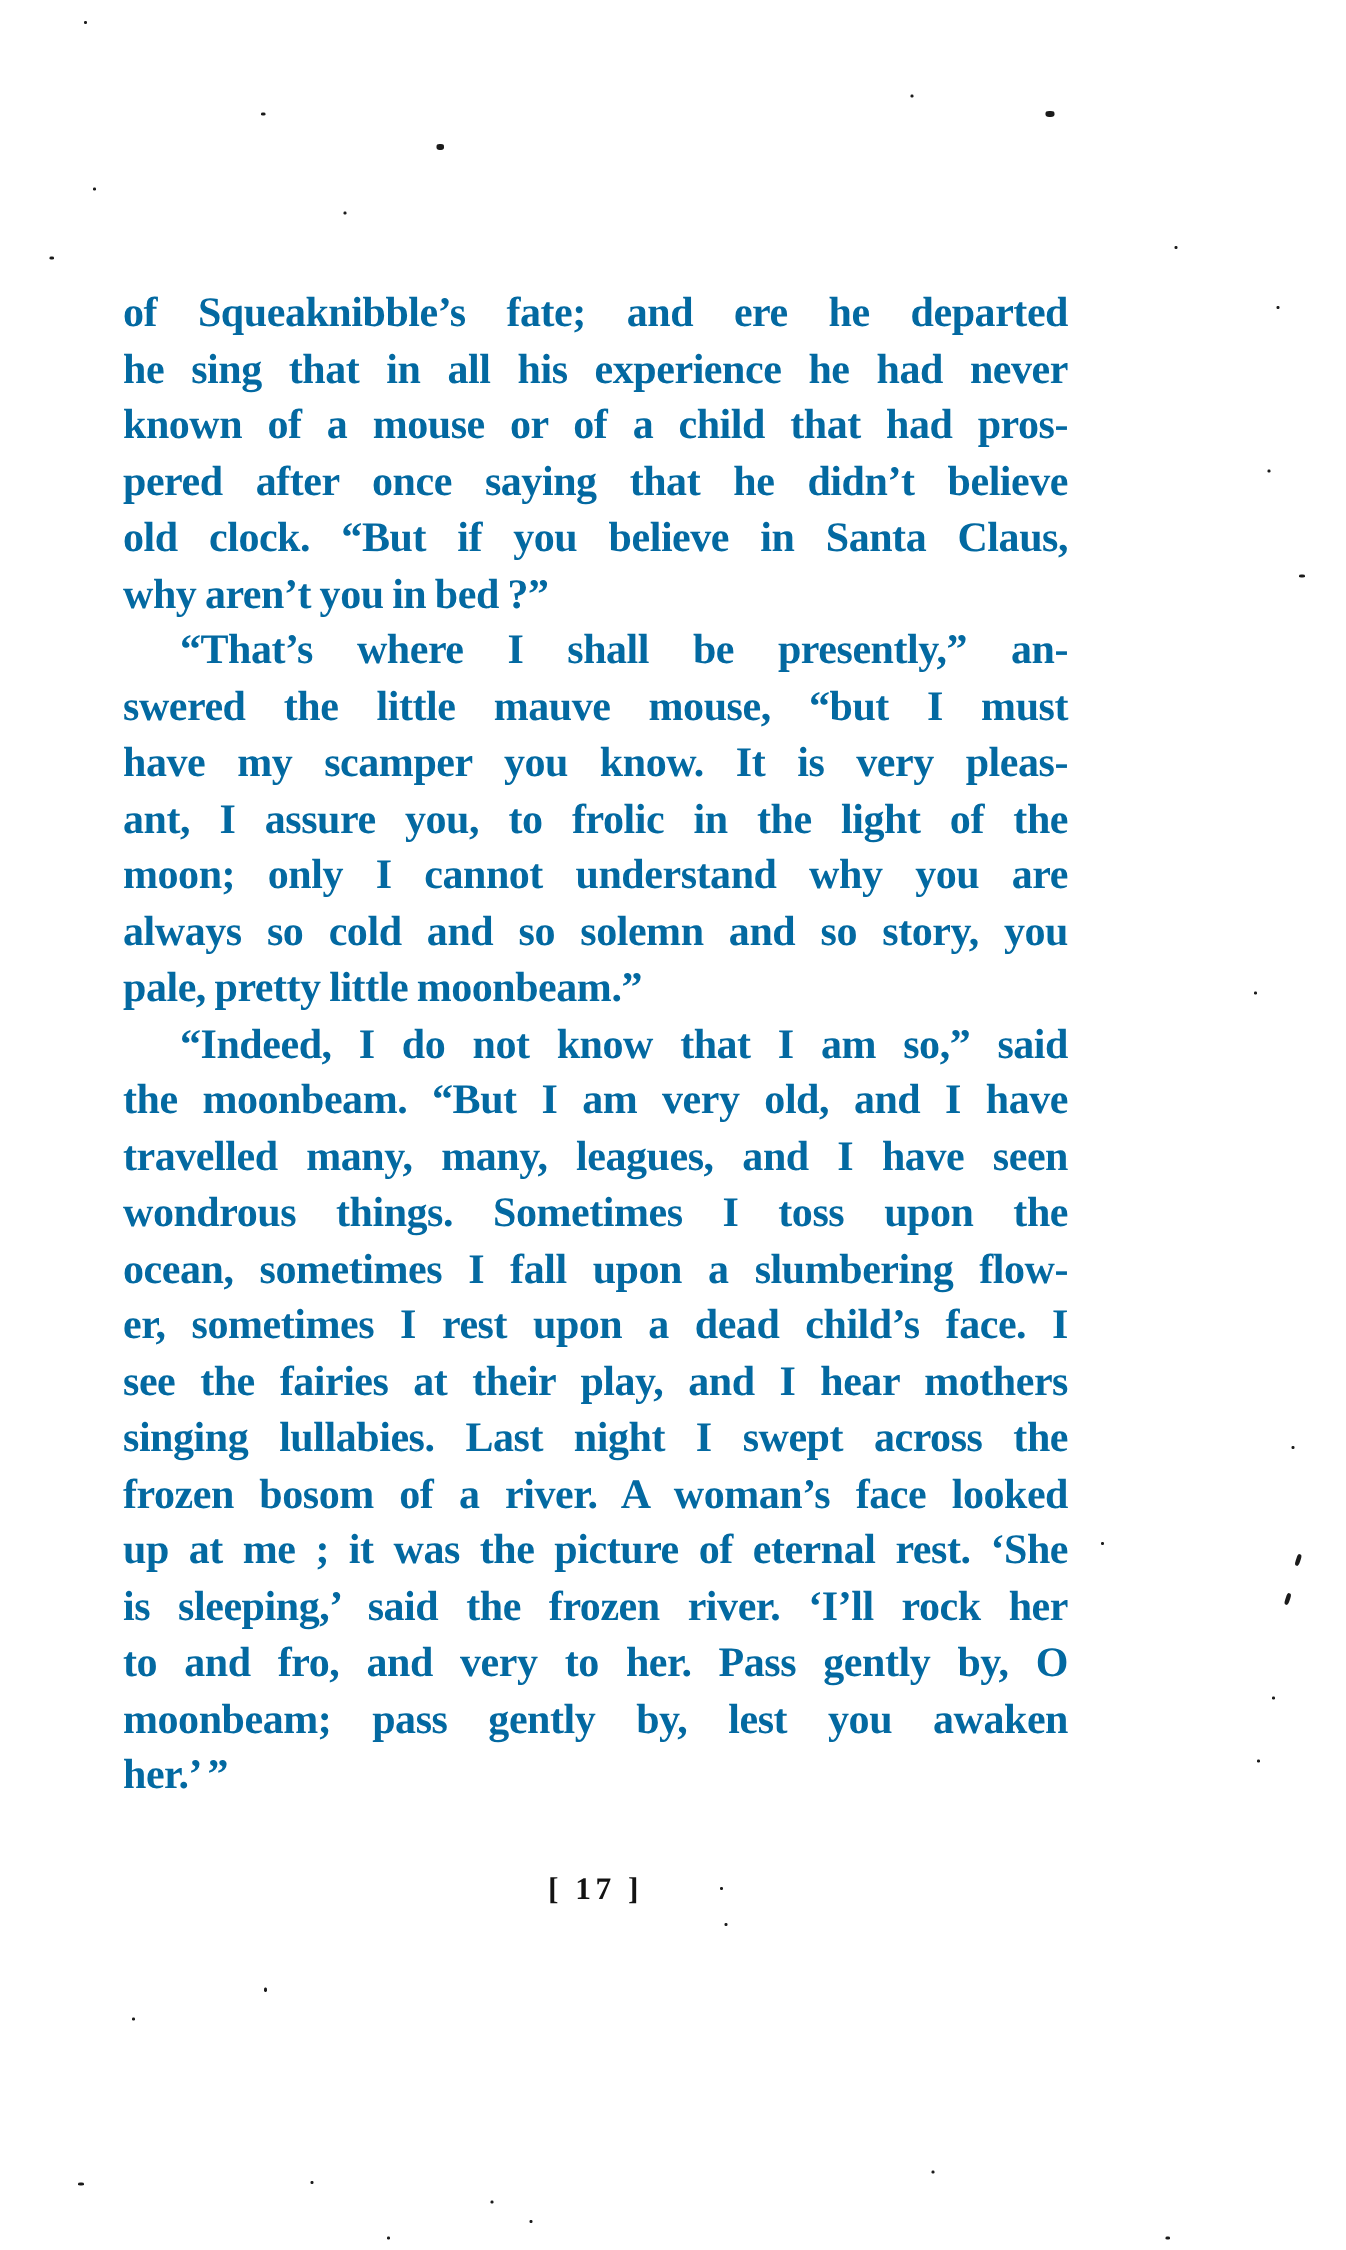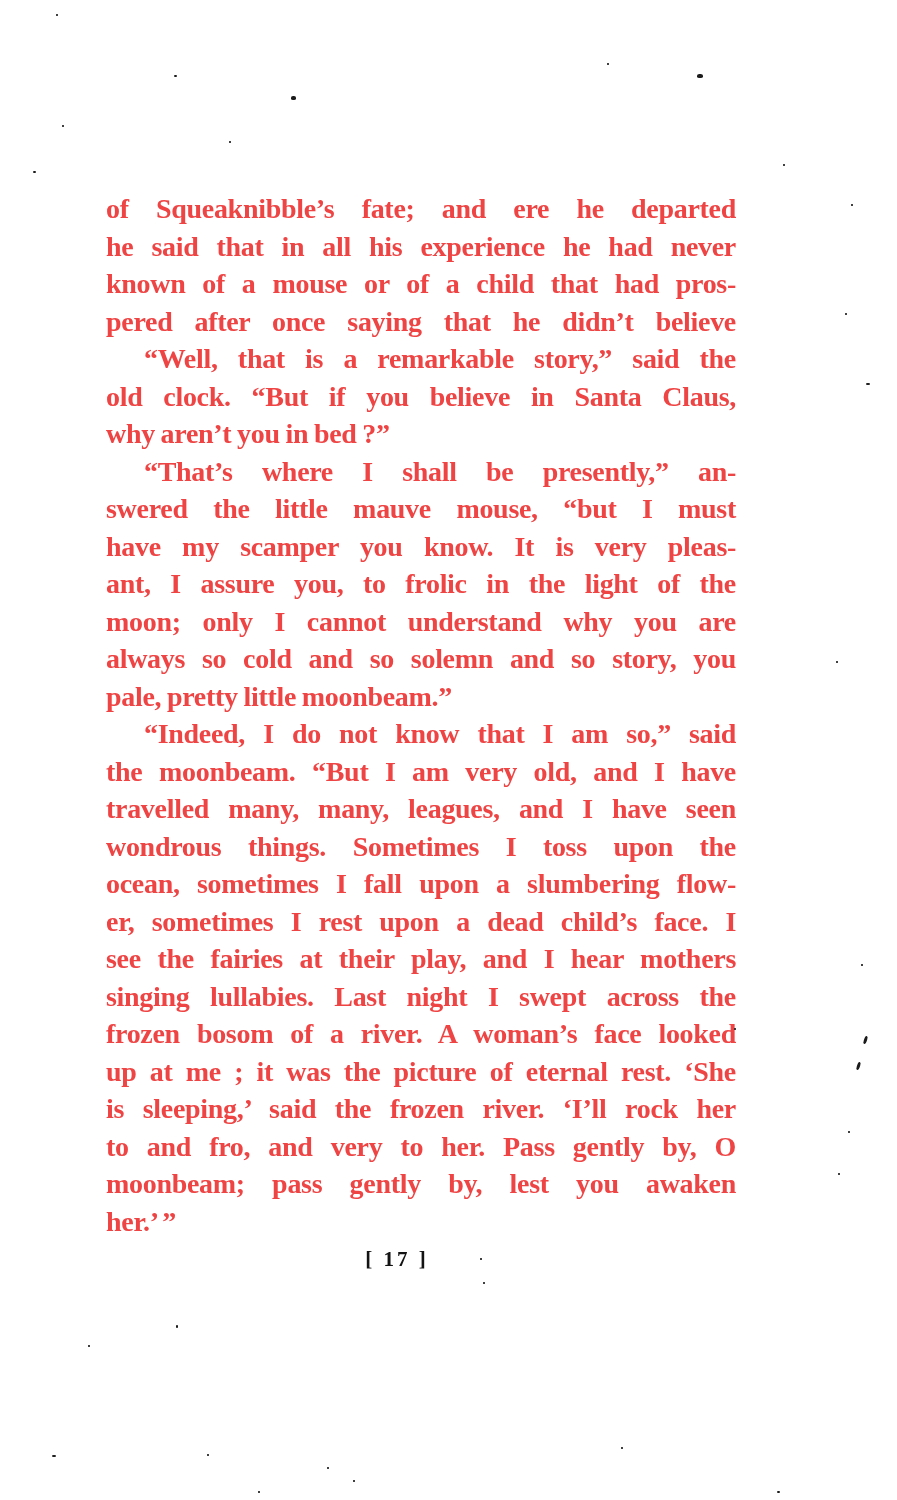--- a/index.html
+++ b/index.html
@@ -58,26 +58,25 @@
   .speck {
     position: absolute;
     background: #1b1b1b;
     border-radius: 40%;
   }
 </style>
 </head>
 <body>
 
 <div class="page">
-  <div class="text-block" id="text-block" style="color: #ef4444; margin-left: 24px;">
+  <div class="text-block" id="text-block" style="color: #0369a1;">
       <div class="line">of Squeaknibble’s fate; and ere he departed</div>
-      <div class="line">he said that in all his experience he had never</div>
+      <div class="line">he sing that in all his experience he had never</div>
       <div class="line">known of a mouse or of a child that had pros-</div>
       <div class="line">pered after once saying that he didn’t believe</div>
-      <div class="line indent">“Well, that is a remarkable story,” said the</div>
       <div class="line">old clock. “But if you believe in Santa Claus,</div>
       <div class="line last">why aren’t you in bed ?”</div>
       <div class="line indent">“That’s where I shall be presently,” an-</div>
       <div class="line">swered the little mauve mouse, “but I must</div>
       <div class="line">have my scamper you know. It is very pleas-</div>
       <div class="line">ant, I assure you, to frolic in the light of the</div>
       <div class="line">moon; only I cannot understand why you are</div>
       <div class="line">always so cold and so solemn and so story, you</div>
       <div class="line last">pale, pretty little moonbeam.”</div>
       <div class="line indent">“Indeed, I do not know that I am so,” said</div>

